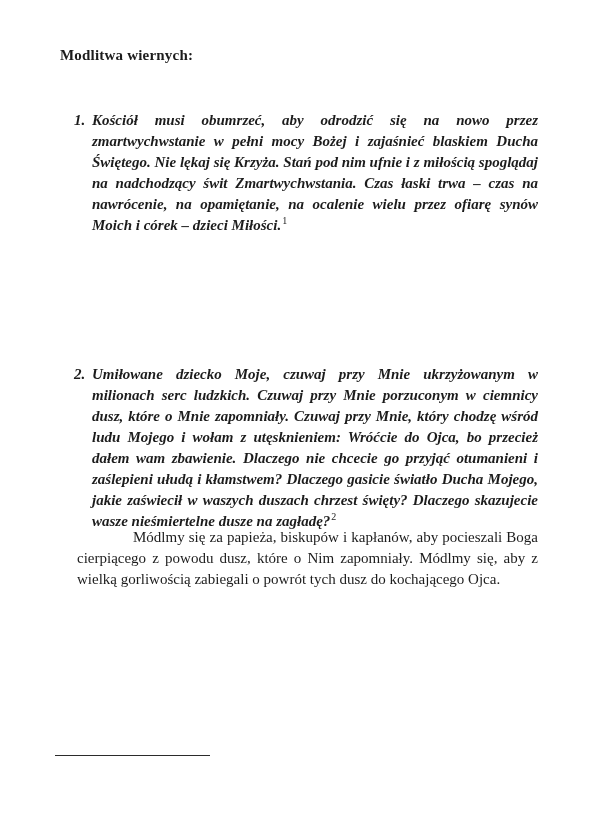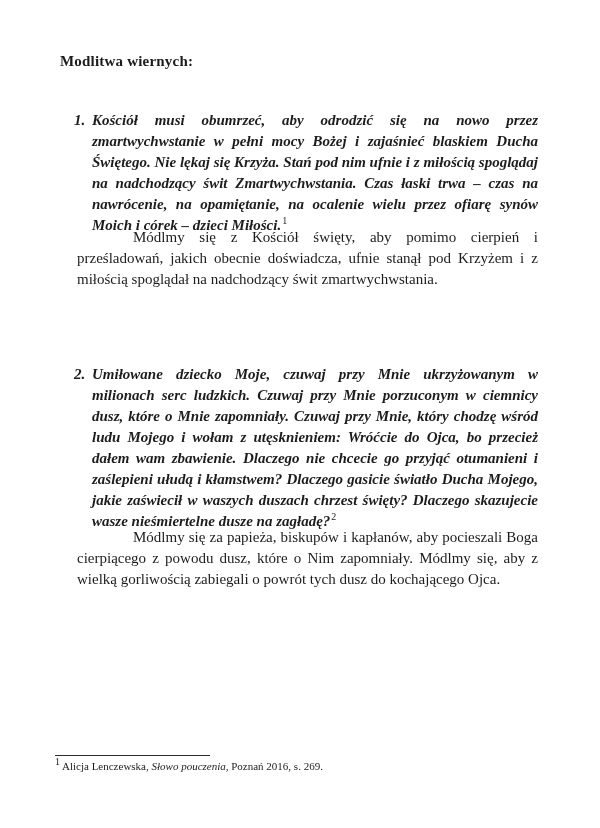--- a/index.html
+++ b/index.html
@@ -8,21 +8,21 @@
     width: 600px;
     height: 828px;
     background: #ffffff;
     color: #1c1c1c;
     font-family: "Liberation Serif", serif;
     overflow: hidden;
   }
   .heading {
     position: absolute;
     left: 60px;
-    top: 53px;
+    top: 47px;
     font-size: 15px;
     font-weight: bold;
     letter-spacing: 0.2px;
   }
   .quote-block {
     position: absolute;
     left: 92px;
     width: 446px;
     font-size: 15px;
     line-height: 21px;
@@ -81,28 +81,24 @@
 <body>
 
 <div class="page">
 
   <div class="heading">Modlitwa wiernych:</div>
 
   <div class="quote-block" id="quote1">
     <span class="quote-num">1.</span><span>Kościół musi obumrzeć, aby odrodzić się na nowo przez zmartwychwstanie w pełni mocy Bożej i zajaśnieć blaskiem Ducha Świętego. Nie lękaj się Krzyża. Stań pod nim ufnie i z miłością spoglądaj na nadchodzący świt Zmartwychwstania. Czas łaski trwa – czas na nawrócenie, na opamiętanie, na ocalenie wielu przez ofiarę synów Moich i córek – dzieci Miłości.</span><sup>1</sup>
   </div>
 
-  <div class="response" id="response1">Módlmy się z Kościół święty, aby pomimo cierpień i prześladowań, jakich obecnie doświadcza, ufnie stanął pod Krzyżem i z miłością spoglądał na nadchodzący świt zmartwychwstania.</div>
 
   <div class="quote-block" id="quote2">
     <span class="quote-num">2.</span><span>Umiłowane dziecko Moje, czuwaj przy Mnie ukrzyżowanym w milionach serc ludzkich. Czuwaj przy Mnie porzuconym w ciemnicy dusz, które o Mnie zapomniały. Czuwaj przy Mnie, który chodzę wśród ludu Mojego i wołam z utęsknieniem: Wróćcie do Ojca, bo przecież dałem wam zbawienie. Dlaczego nie chcecie go przyjąć otumanieni i zaślepieni ułudą i kłamstwem? Dlaczego gasicie światło Ducha Mojego, jakie zaświecił w waszych duszach chrzest święty? Dlaczego skazujecie wasze nieśmiertelne dusze na zagładę?</span><sup>2</sup>
   </div>
 
   <div class="response" id="response2">Módlmy się za papieża, biskupów i kapłanów, aby pocieszali Boga cierpiącego z powodu dusz, które o Nim zapomniały. Módlmy się, aby z wielką gorliwością zabiegali o powrót tych dusz do kochającego Ojca.</div>
 
   <div class="footnotes">
     <div class="fn-rule"></div>
-    <div class="footnote-line">
-      <sup>1</sup><span>Alicja Lenczewska, </span><span class="fn-italic">Słowo pouczenia,</span><span> Poznań 2016, s. 269.</span>
-    </div>
   </div>
 
 </div>
 
 </body></html>

